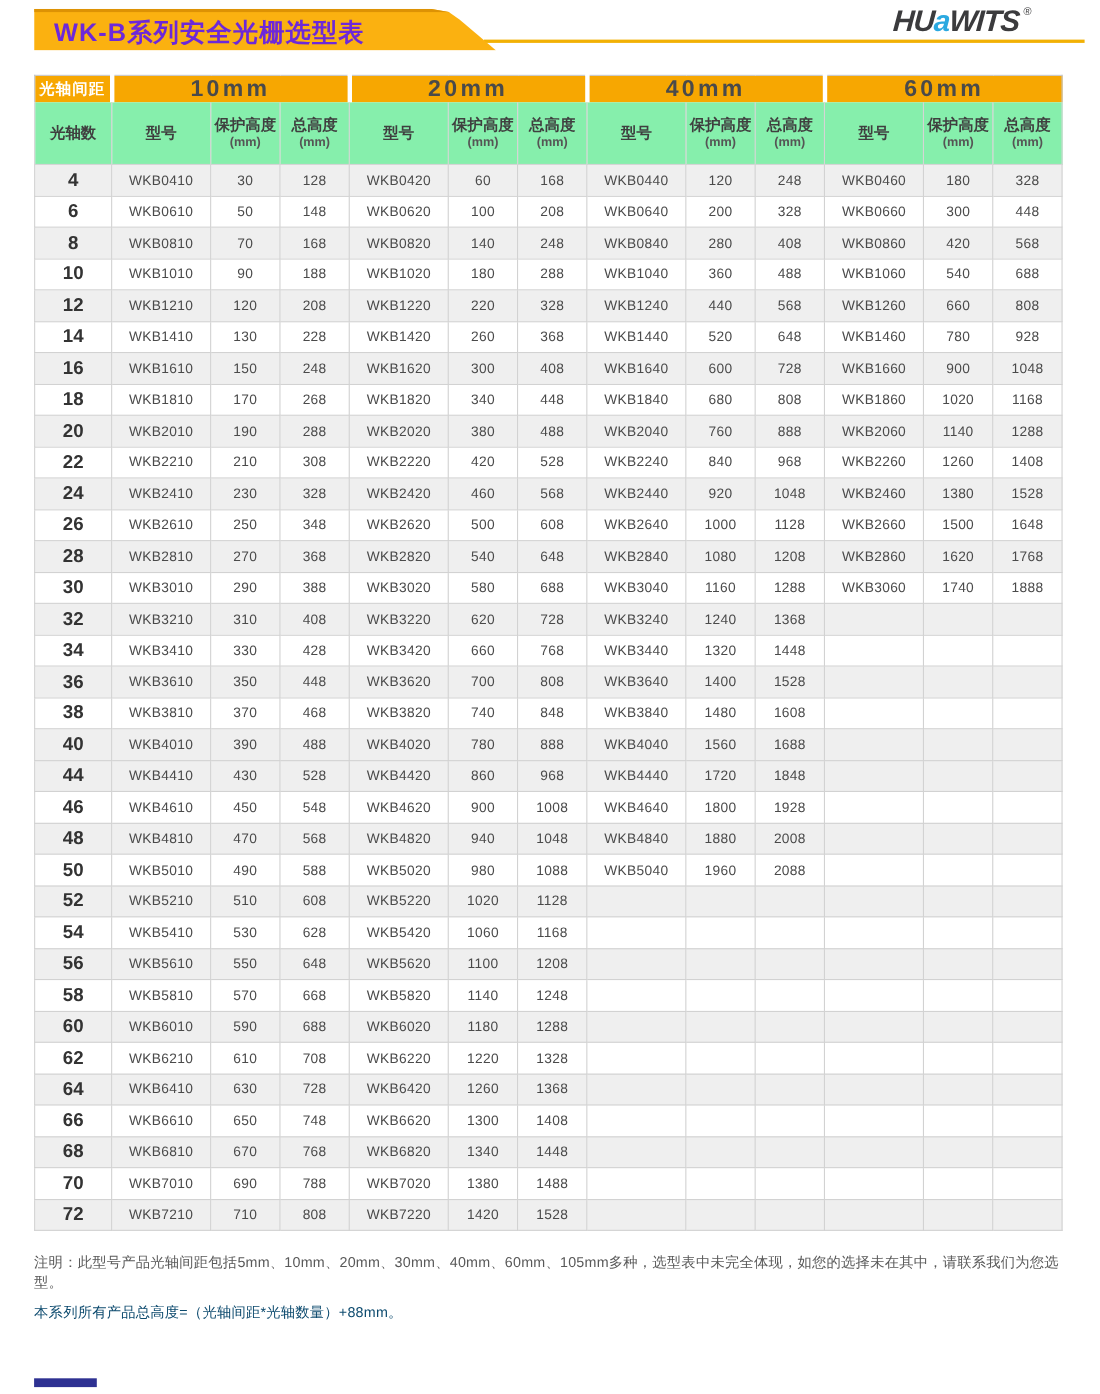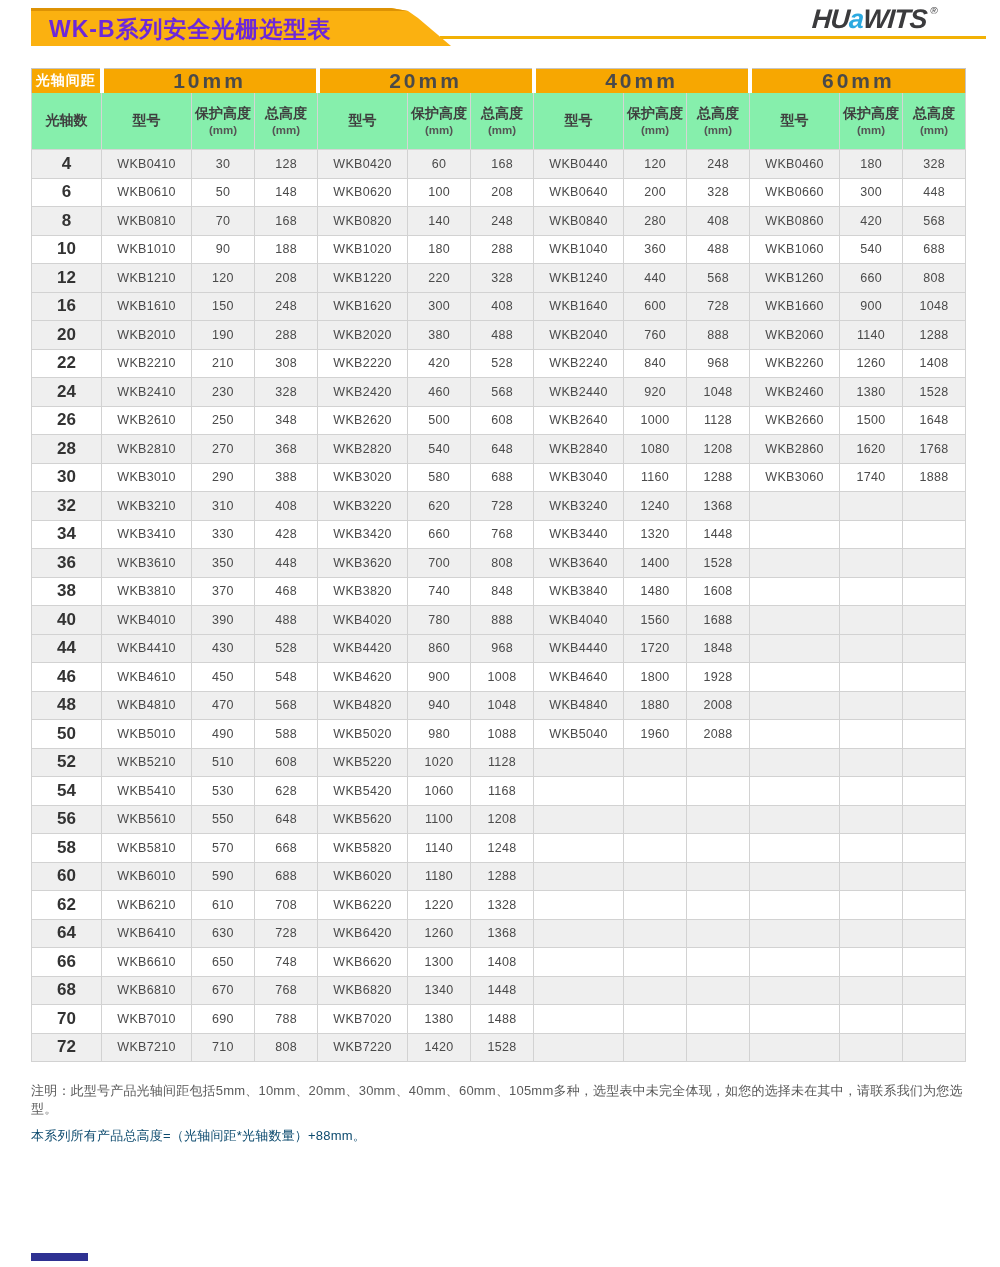--- a/index.html
+++ b/index.html
@@ -193,35 +193,65 @@
           <td class="gstart">WKB1220</td>
           <td>220</td>
           <td>328</td>
           <td class="gstart">WKB1240</td>
           <td>440</td>
           <td>568</td>
           <td class="gstart">WKB1260</td>
           <td>660</td>
           <td>808</td>
         </tr>
+        <tr>
+          <td class="axes">14</td>
+          <td class="gstart">WKB1410</td>
+          <td>130</td>
+          <td>228</td>
+          <td class="gstart">WKB1420</td>
+          <td>260</td>
+          <td>368</td>
+          <td class="gstart">WKB1440</td>
+          <td>520</td>
+          <td>648</td>
+          <td class="gstart">WKB1460</td>
+          <td>780</td>
+          <td>928</td>
+        </tr>
         <tr class="stripe">
           <td class="axes">16</td>
           <td class="gstart">WKB1610</td>
           <td>150</td>
           <td>248</td>
           <td class="gstart">WKB1620</td>
           <td>300</td>
           <td>408</td>
           <td class="gstart">WKB1640</td>
           <td>600</td>
           <td>728</td>
           <td class="gstart">WKB1660</td>
           <td>900</td>
           <td>1048</td>
         </tr>
+        <tr>
+          <td class="axes">18</td>
+          <td class="gstart">WKB1810</td>
+          <td>170</td>
+          <td>268</td>
+          <td class="gstart">WKB1820</td>
+          <td>340</td>
+          <td>448</td>
+          <td class="gstart">WKB1840</td>
+          <td>680</td>
+          <td>808</td>
+          <td class="gstart">WKB1860</td>
+          <td>1020</td>
+          <td>1168</td>
+        </tr>
         <tr class="stripe">
           <td class="axes">20</td>
           <td class="gstart">WKB2010</td>
           <td>190</td>
           <td>288</td>
           <td class="gstart">WKB2020</td>
           <td>380</td>
           <td>488</td>
           <td class="gstart">WKB2040</td>
           <td>760</td>

